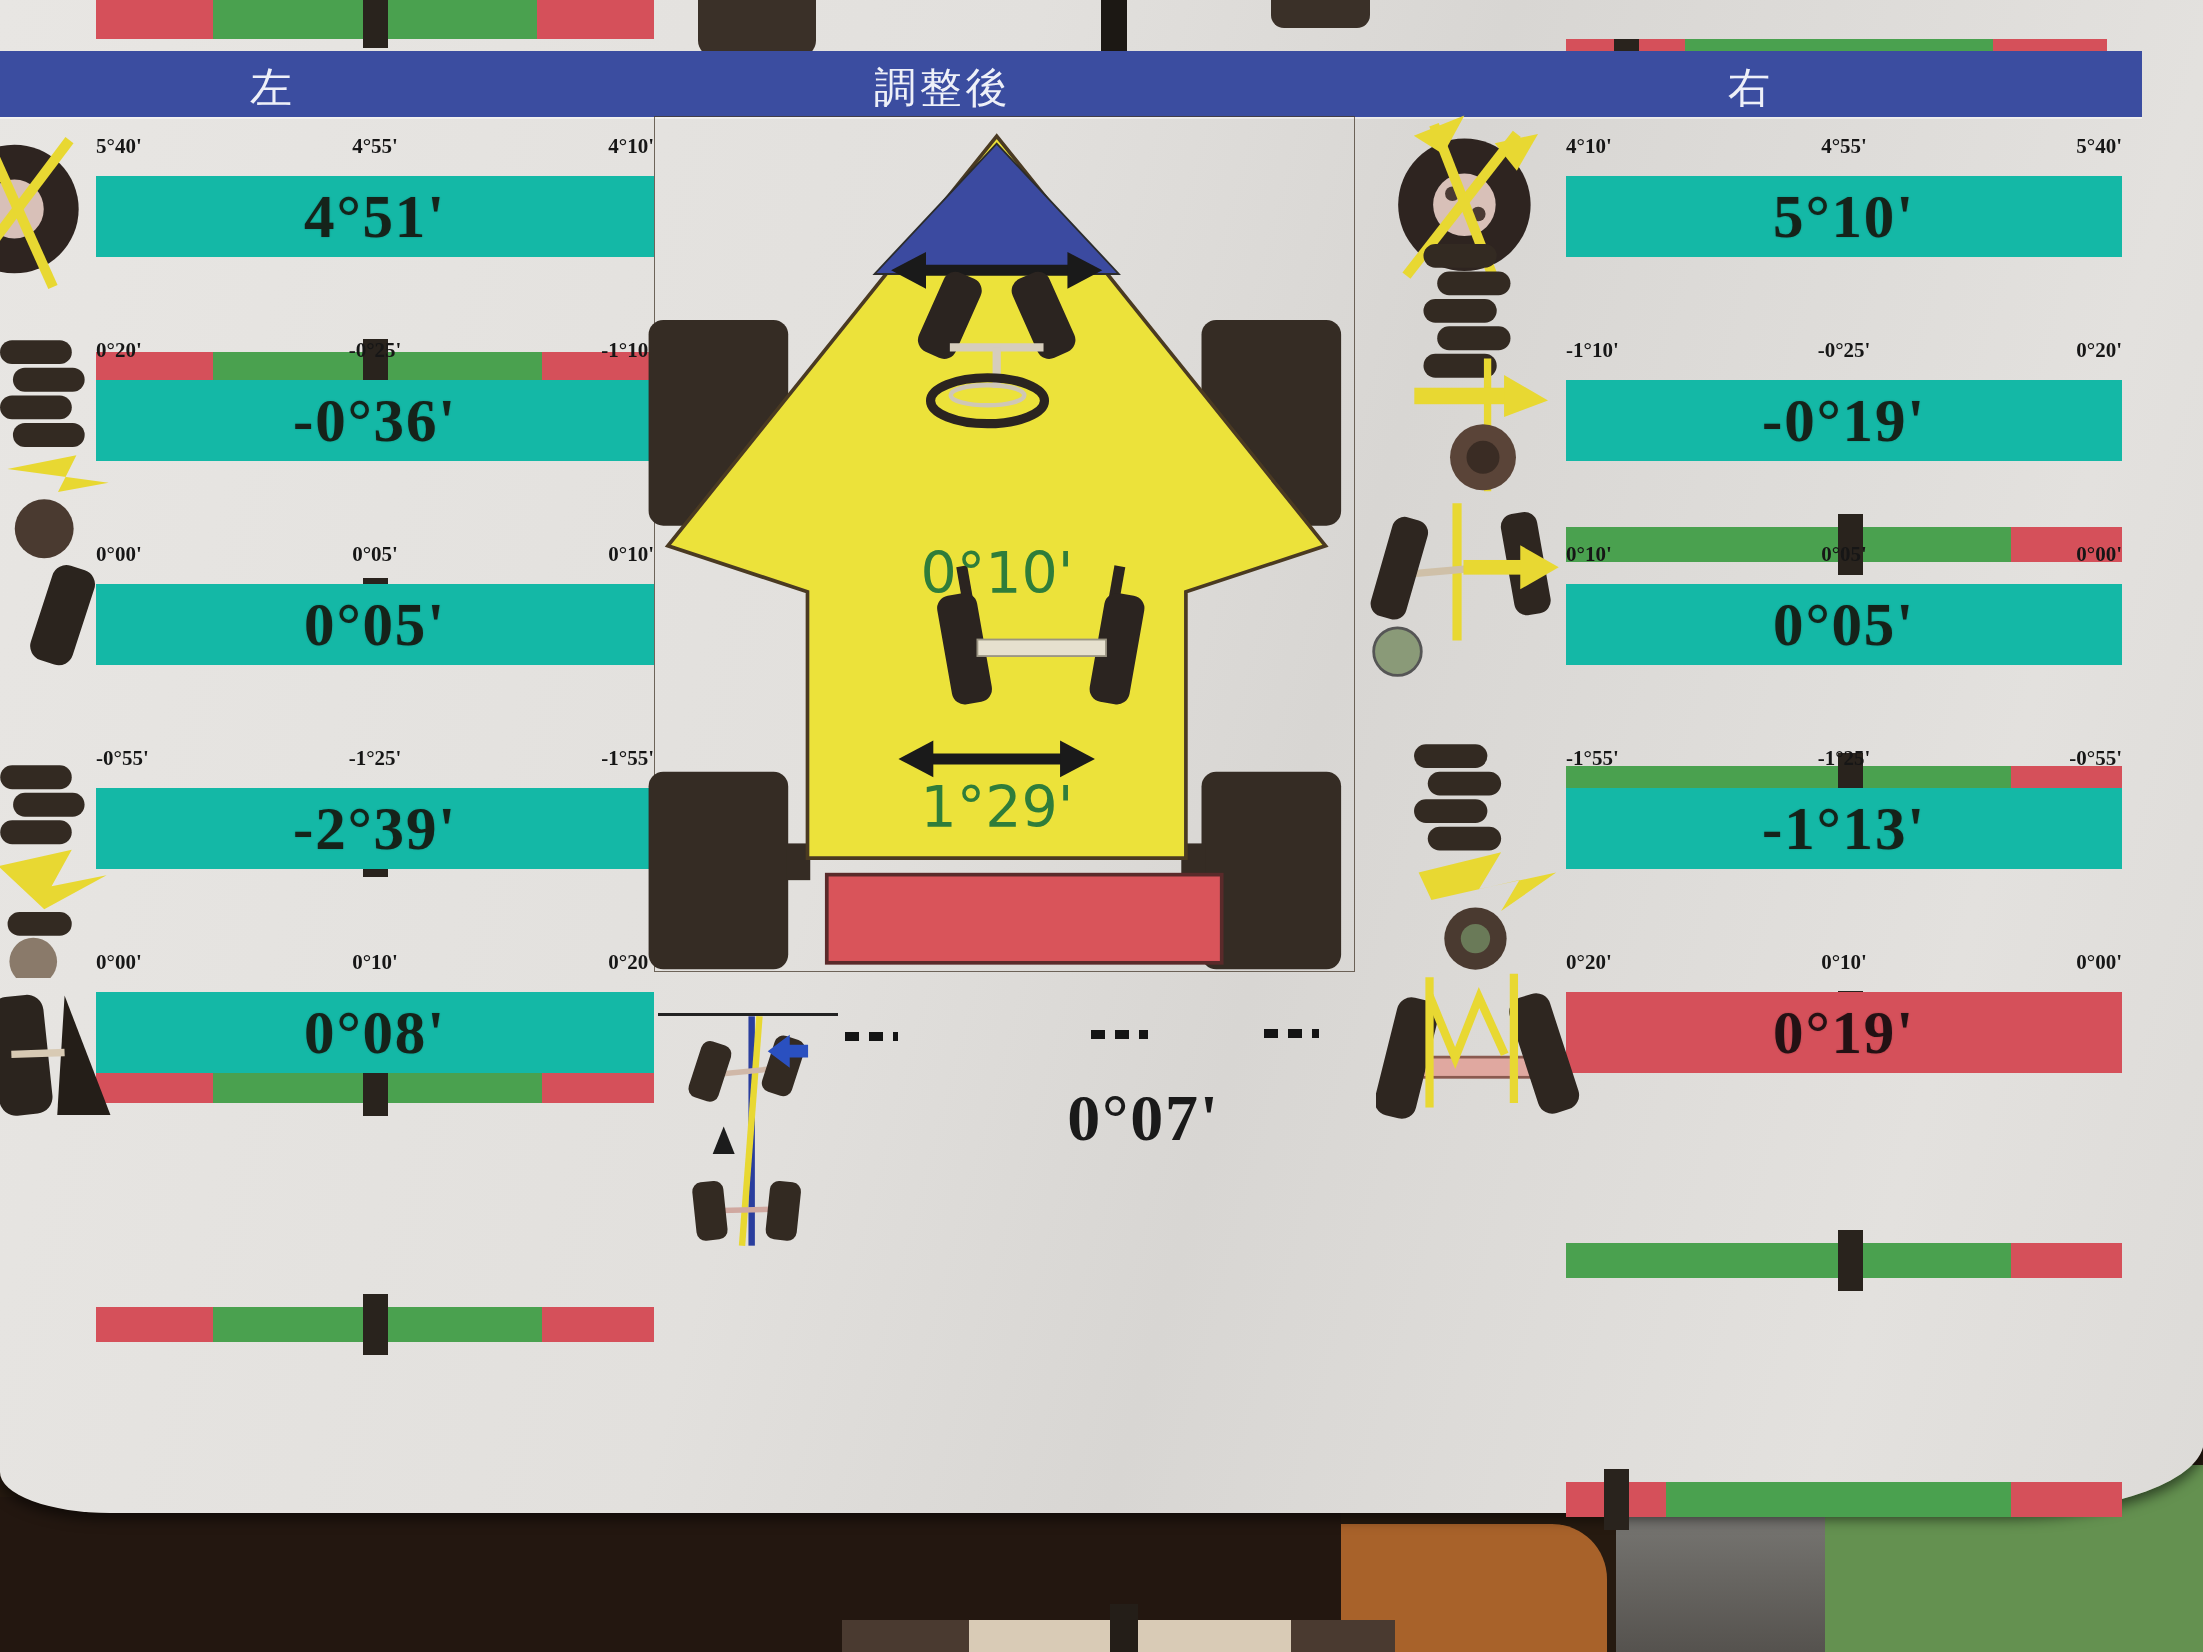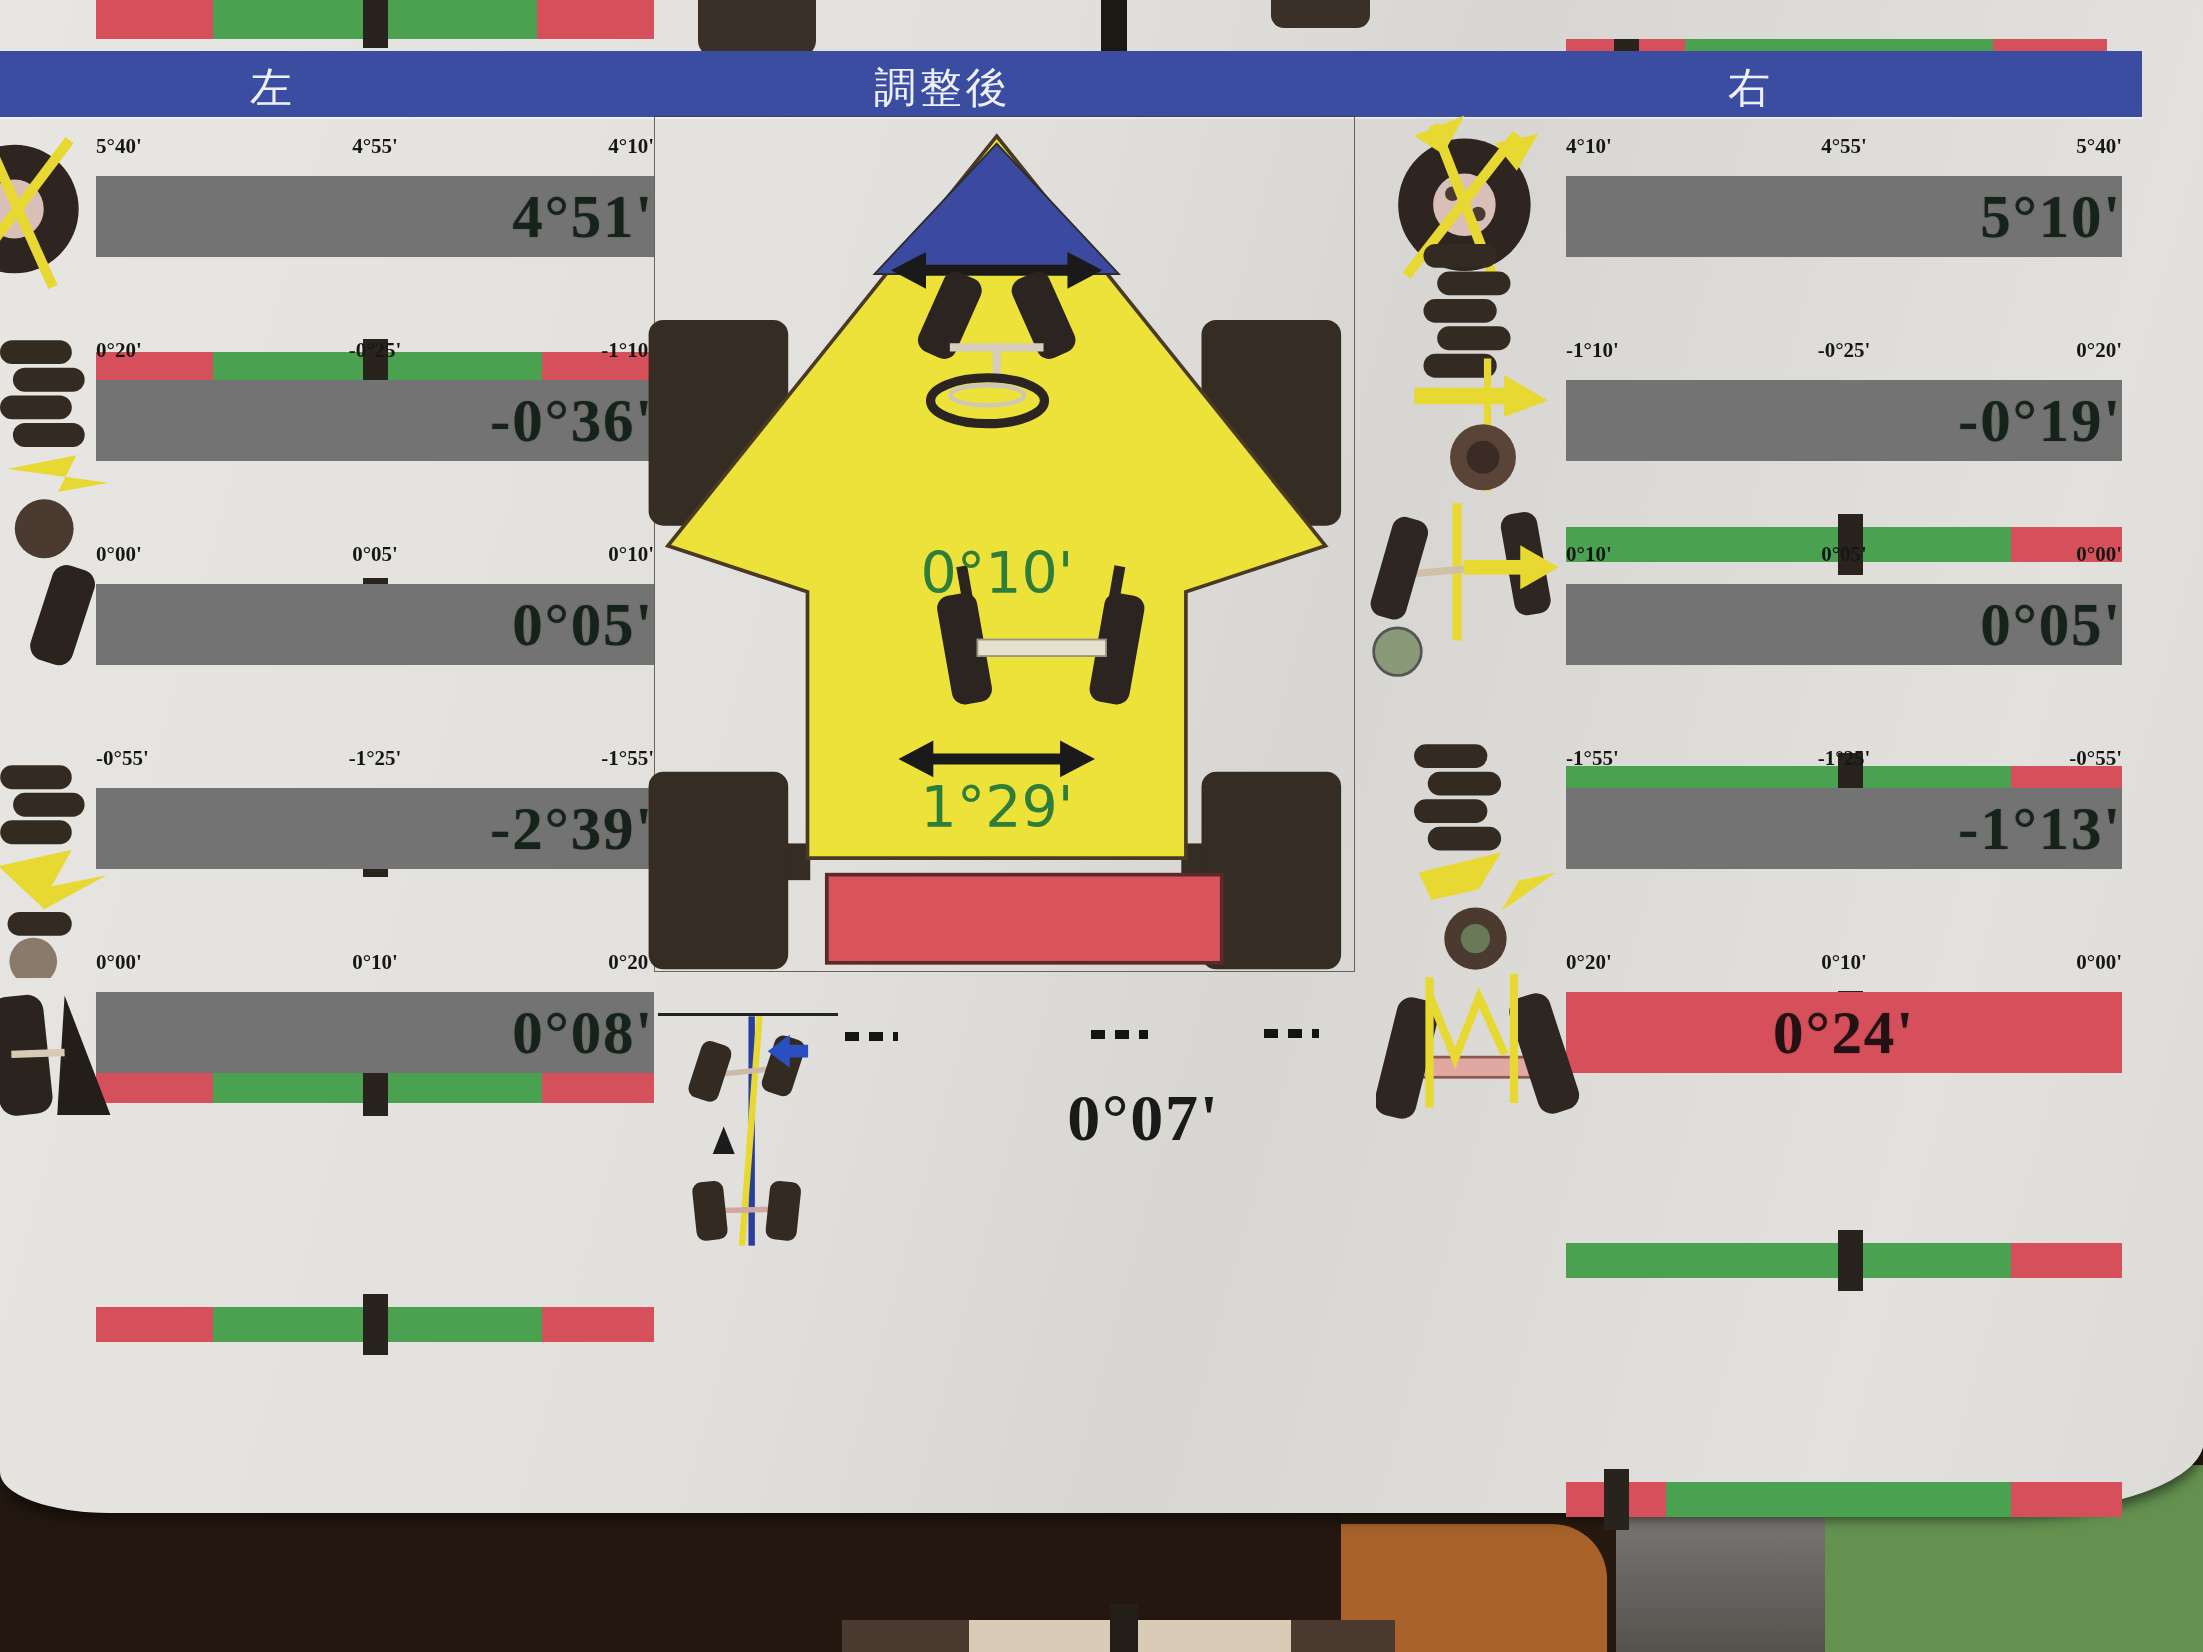--- a/index.html
+++ b/index.html
@@ -18,21 +18,21 @@
          border-radius:0 0 9% 5% / 0 0 73px 41px;box-shadow:0 5.5px 13px rgba(0,0,0,.55);}
   
   .band{left:0;top:51px;width:2142px;height:66px;background:#3b4da0;box-shadow:0 1.8px 0 rgba(255,255,255,.5);}
   .band span{position:absolute;top:9.2px;color:#eef0f8;font-family:"DejaVu Sans",sans-serif;font-size:42px;letter-spacing:3.7px;}
   
   .ticks{height:39px;font-weight:bold;font-size:21px;color:#161616;}
   .ticks .t{position:absolute;top:0;white-space:nowrap;}
   .t.l{left:0;} .t.m{left:50%;transform:translateX(-50%);} .t.r{right:0;}
   .bigbar{display:flex;align-items:center;justify-content:center;height:81px;}
   .bigbar .val{font-weight:bold;font-size:61px;color:#15231a;letter-spacing:1.8px;text-shadow:0 0 1.8px rgba(0,0,0,.25);}
-  .bigbar.st-ok{background:#737373;justify-content:flex-end;}
+  .bigbar.st-ok{background:#14b8a6;}
   .bigbar.st-out{background:#d5505a;}
   .bigbar.st-out .val{color:#231114;}
   .meter{height:35px;display:flex;position:relative;}
   .meter .seg{height:100%;}
   .seg.red{background:#d5505a;} .seg.green{background:#4aa14f;}
   .meter .mk{position:absolute;top:-13px;width:25px;height:61px;background:#29231d;}
   .meter.top-meter{height:39px;}
   .meter.top-meter .mk{top:0;height:48px;}
   
   .panel{left:654px;top:116px;width:701px;height:856px;border:1.8px solid rgba(70,58,44,.75);box-sizing:border-box;}
@@ -211,21 +211,21 @@
     <div class="seg red" style="width: 20%;"></div>
     <div class="mk" style="left: calc(51% - 12px);"></div>
   </div>
 
 <div class="abs ticks" style="left:1566px;top:950px;width:556px;">
   <span class="t l">0°20'</span>
   <span class="t m">0°10'</span>
   <span class="t r">0°00'</span>
 </div>
 <div class="abs bigbar st-out" style="left:1566px;top:992px;width:556px;">
-  <span class="val">0°24'</span>
+  <span class="val">0°19'</span>
 </div>
 <div class="abs meter" style="left:1566px;top:1089px;width:556px;">
     <div class="seg red" style="width: 18%;"></div>
     <div class="seg green" style="width: 62%;"></div>
     <div class="seg red" style="width: 20%;"></div>
     <div class="mk" style="left: calc(9% - 12px);"></div>
   </div>
 
 <div class="abs panel"></div>
 <svg class="abs" style="left:654px;top:116px;overflow:visible;" width="701" height="856" viewBox="0 0 763 932">

